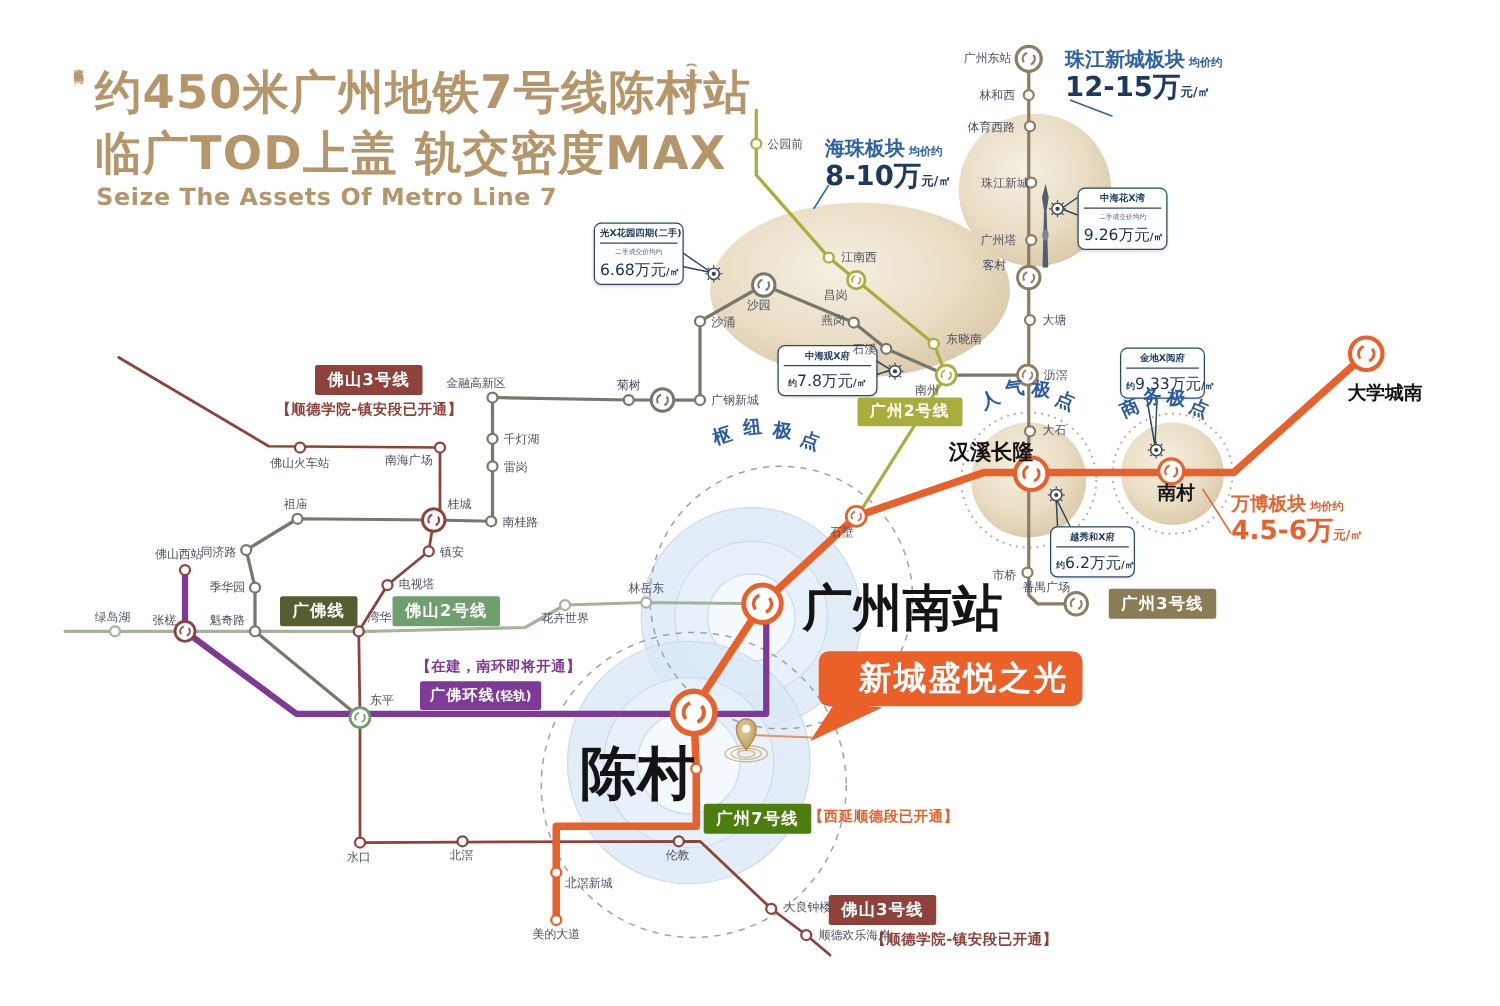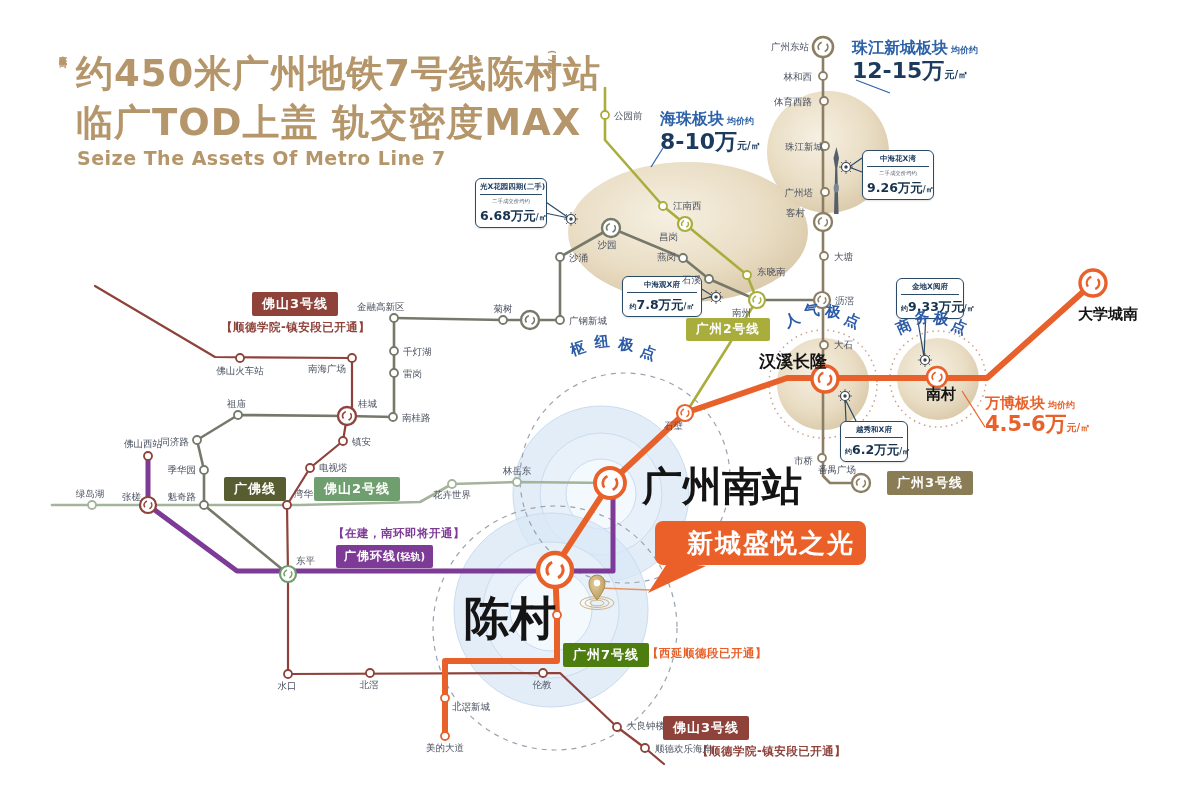--- a/index.html
+++ b/index.html
@@ -22,21 +22,21 @@
   .zone-orange .z-name,.zone-orange .z-suffix,.zone-orange .z-price,.zone-orange .z-unit{color:#e8612b;}
   
   .callout{position:absolute;background:#fff;border:1.5px solid #2a4a66;border-radius:6px;
            padding:3px 4px 3px 4px;text-align:center;box-shadow:0 1px 2px rgba(0,0,0,.12);}
   .co-name{font-size:7.5px;font-weight:800;color:#1c3a5e;border-bottom:1px solid #2a4a66;
            padding-bottom:2px;margin-bottom:2px;white-space:nowrap;}
   .co-note{font-size:6px;color:#56606e;transform:scale(.9);white-space:nowrap;}
   .co-note:empty{display:none;}
   .co-price{white-space:nowrap;color:#16324f;line-height:1.1;}
   .co-approx{font-size:7px;font-weight:700;}
-  .co-big{font-size:12.5px;font-weight:700;text-align:center;}
+  .co-big{font-size:12.5px;font-weight:400;text-align:center;}
   .co-unit{font-size:8px;font-weight:700;}
   
   .badge{position:absolute;color:#fff;font-size:13px;font-weight:800;padding:3px 10px;
          border-radius:2px;white-space:nowrap;letter-spacing:1px;}
   .badge .sub{font-size:10px;letter-spacing:0;}
   .lnote{position:absolute;font-size:11.5px;font-weight:800;white-space:nowrap;letter-spacing:.5px;}
   
   .major{position:absolute;color:#141414;font-weight:900;white-space:nowrap;}
   
   .project-box{position:absolute;left:655px;top:521px;width:190px;height:44px;background:#eb5f28;

